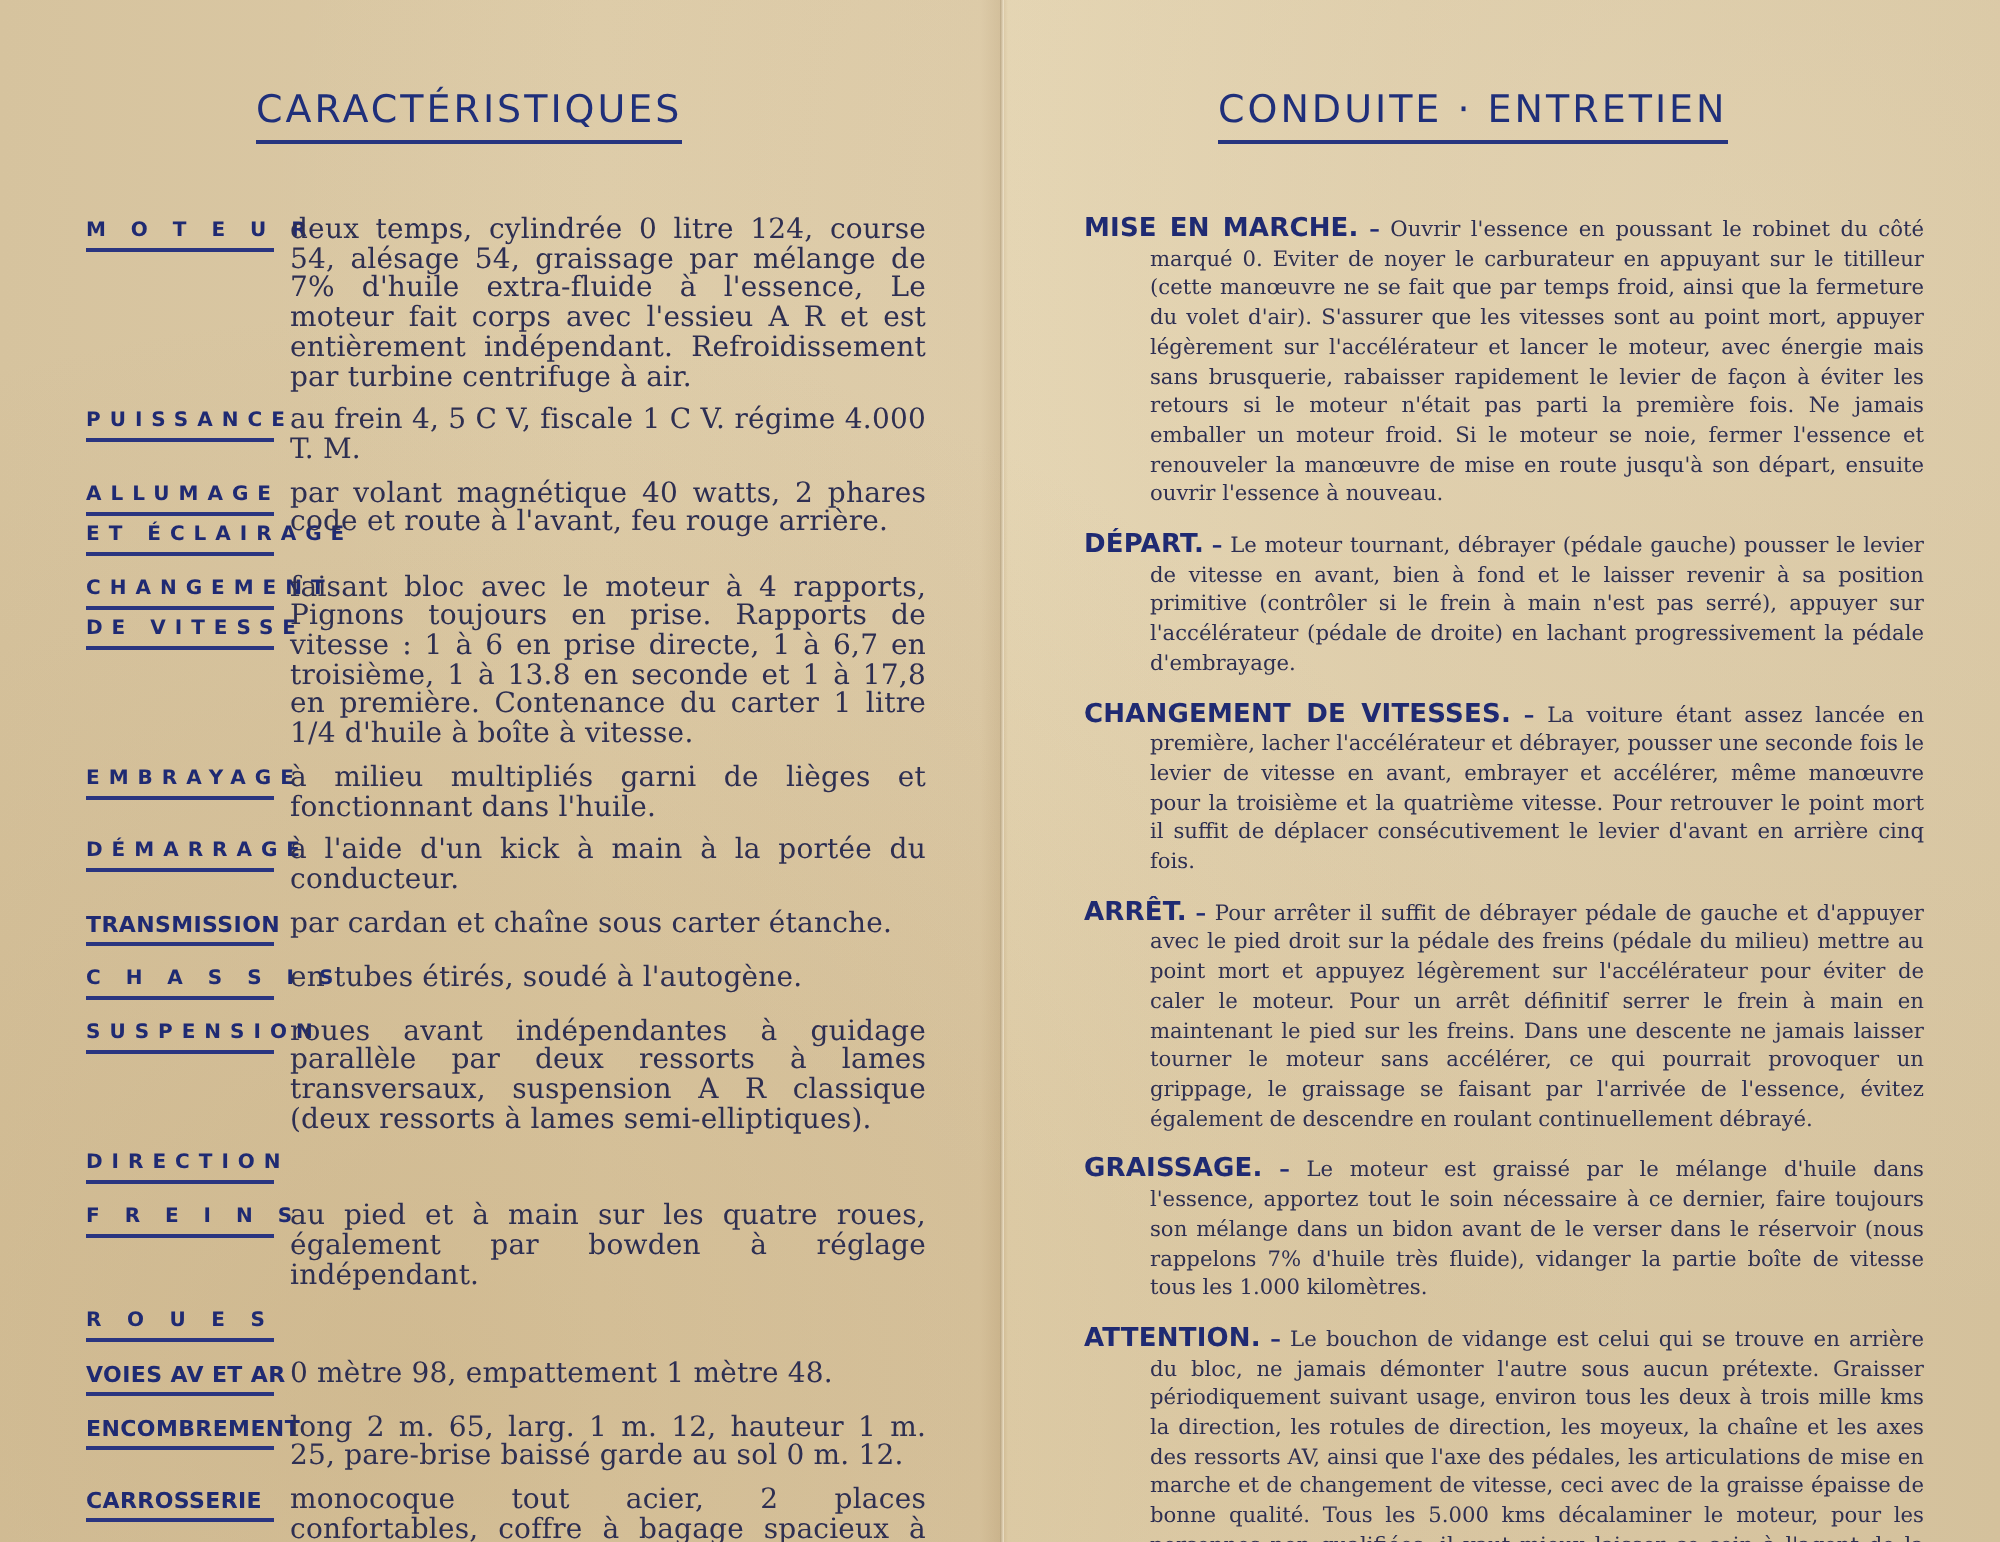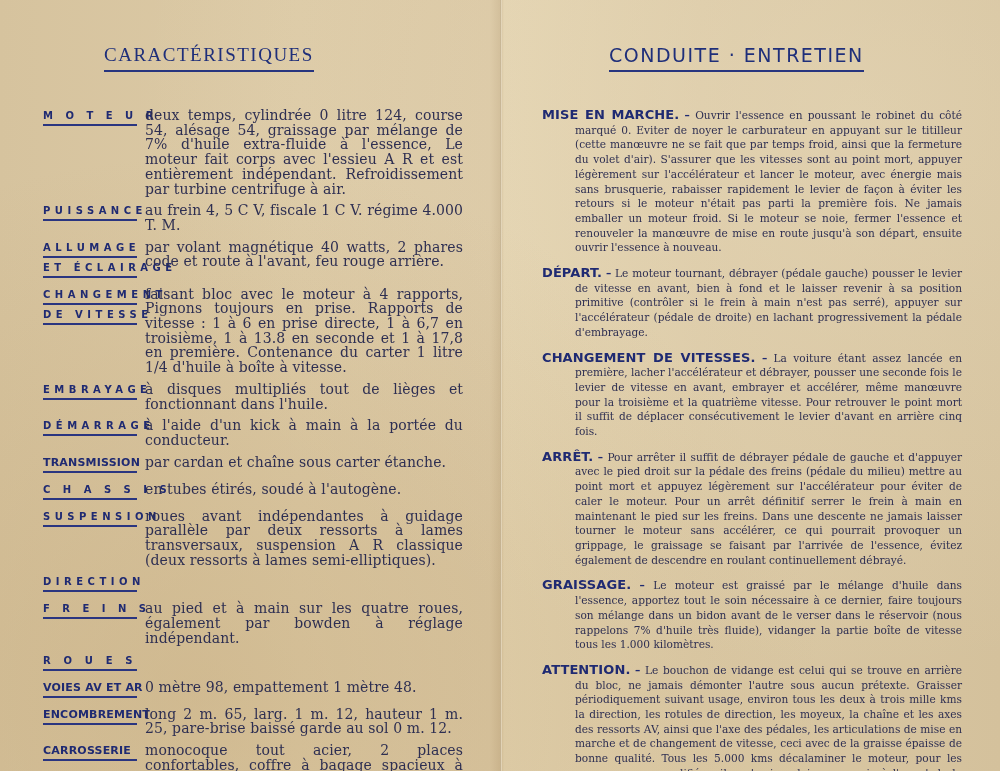--- a/index.html
+++ b/index.html
@@ -26,21 +26,21 @@
 
   .page-title {
     position: absolute; top: 44px;
     font-family: "DejaVu Sans", sans-serif;
     font-size: 19px; letter-spacing: 1.5px;
     color: #1f2f7a;
     padding-bottom: 4px;
     border-bottom: 2px solid #27357f;
     white-space: nowrap;
   }
-  .page.left .page-title { left: 104px; font-family: Liberation Serif, serif; }
+  .page.left .page-title { left: 128px; }
   .page.right .page-title { left: 107px; }
 
   
   .specs { position: absolute; left: 43px; top: 108px; width: 420px; }
   .spec {
     display: flex; align-items: flex-start;
     margin-bottom: 7px;
   }
   .spec-label {
     flex: 0 0 94px; width: 94px;
@@ -114,21 +114,21 @@
           <div class="spec-label">
             <span class="lab-line spaced">CHANGEMENT</span>
             <span class="lab-line spaced">DE VITESSE</span>
           </div>
           <div class="spec-text">faisant bloc avec le moteur à 4 rapports, Pignons toujours en prise. Rapports de vitesse : 1 à 6 en prise directe, 1 à 6,7 en troisième, 1 à 13.8 en seconde et 1 à 17,8 en première. Contenance du carter 1 litre 1/4 d'huile à boîte à vitesse.</div>
         </div>
         <div class="spec">
           <div class="spec-label">
             <span class="lab-line spaced">EMBRAYAGE</span>
           </div>
-          <div class="spec-text">à disques multipliés tout de lièges et fonctionnant dans l'huile.</div>
+          <div class="spec-text">à milieu multipliés garni de lièges et fonctionnant dans l'huile.</div>
         </div>
         <div class="spec">
           <div class="spec-label">
             <span class="lab-line spaced">DÉMARRAGE</span>
           </div>
           <div class="spec-text">à l'aide d'un kick à main à la portée du conducteur.</div>
         </div>
         <div class="spec">
           <div class="spec-label">
             <span class="lab-line narrow">TRANSMISSION</span>

